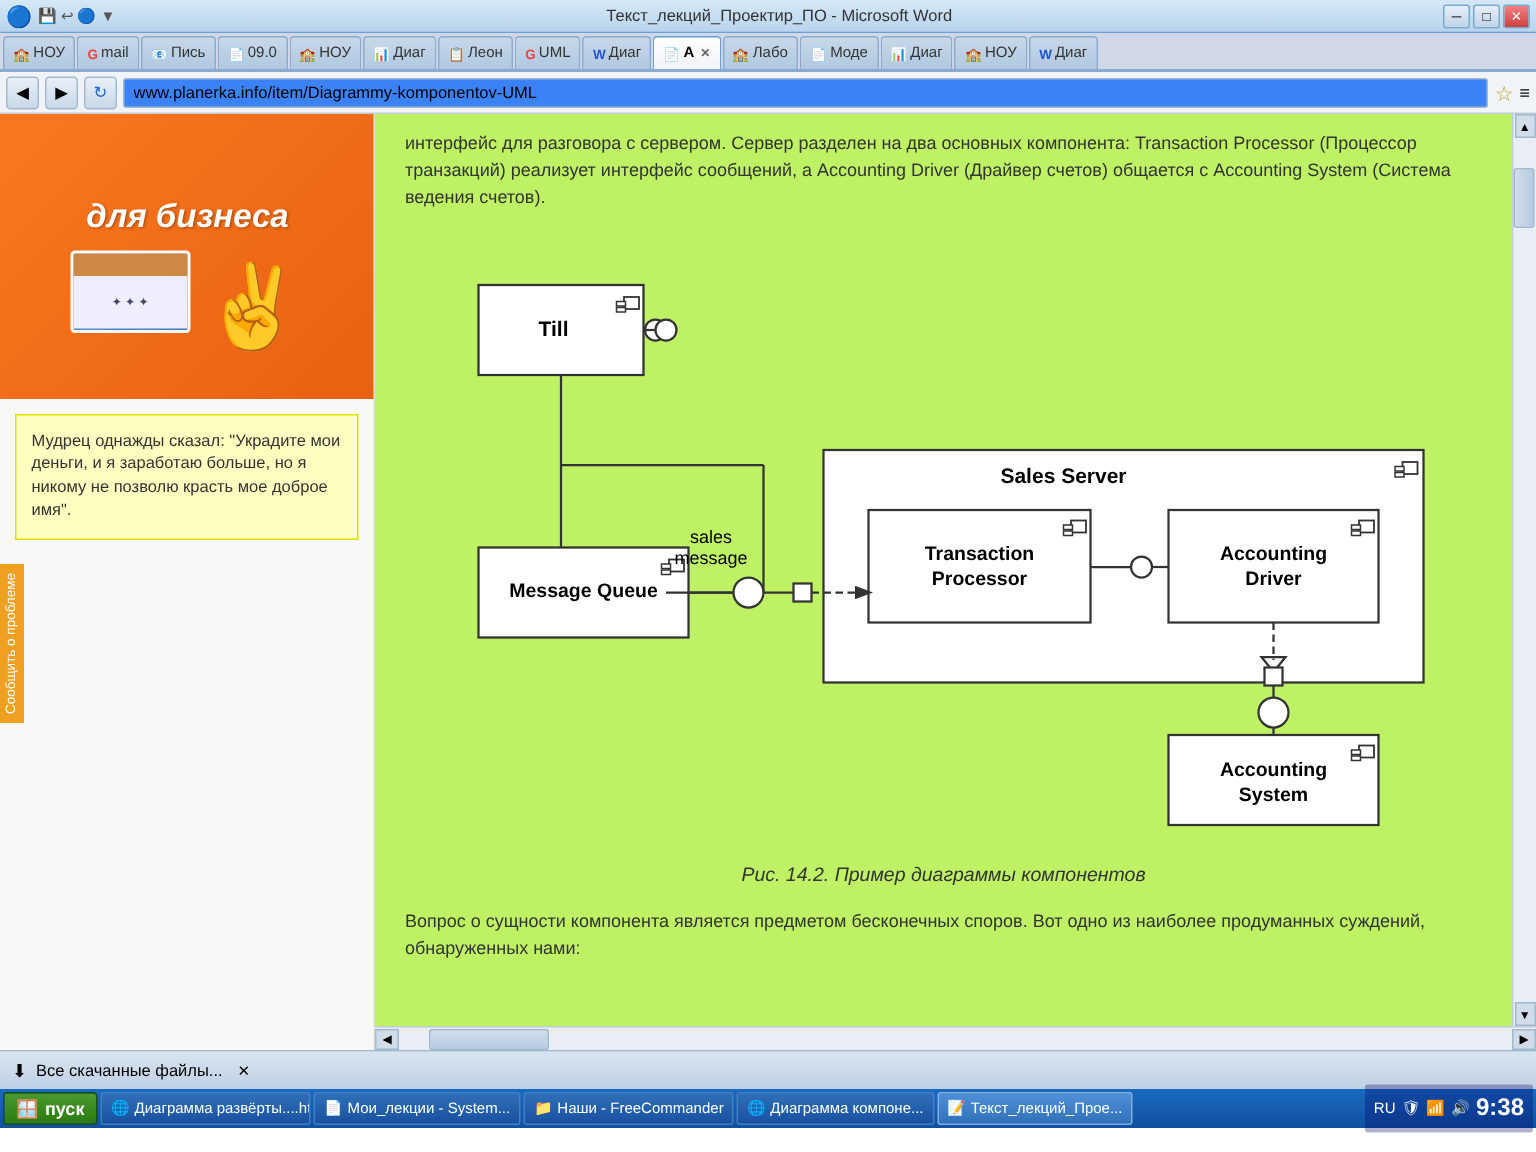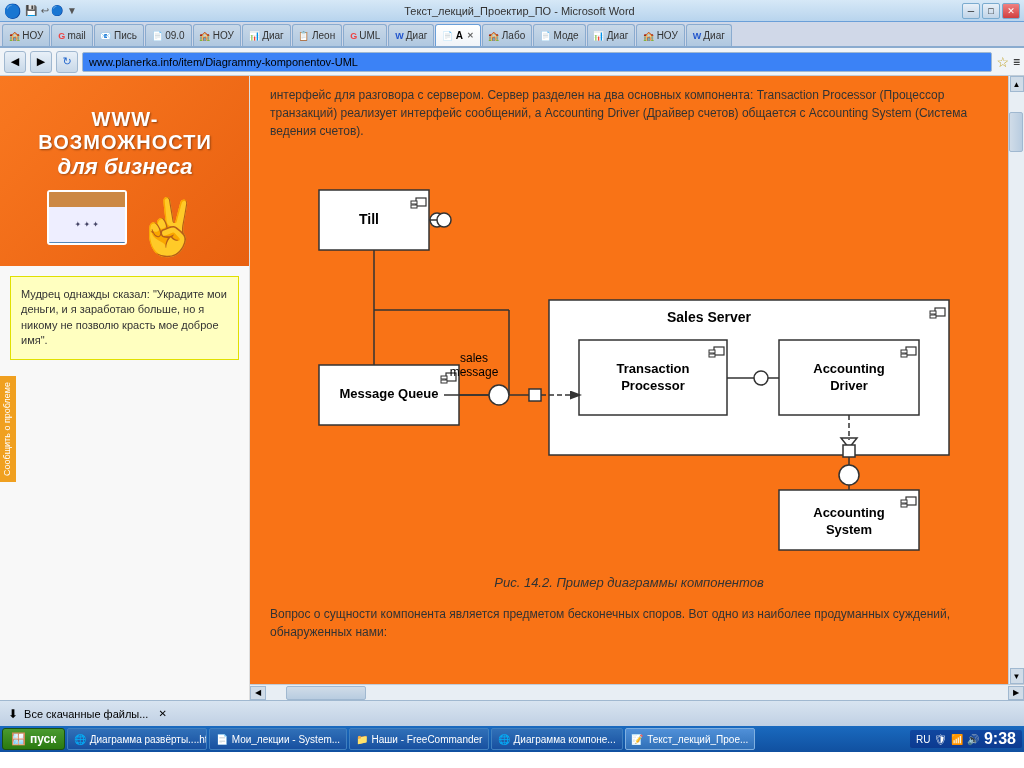--- a/index.html
+++ b/index.html
@@ -111,21 +111,21 @@
       border: 1px solid #e0e000;
       padding: 10px;
       font-size: 11px;
       color: #333;
       line-height: 1.4;
     }
 
     
     .content-area {
       flex: 1;
-      background: #f97316;
+      background: #bef264;
       overflow-y: auto;
       overflow-x: hidden;
       padding: 10px 20px;
       position: relative;
     }
 
     .content-text {
       font-size: 12px;
       color: #333;
       line-height: 1.5;
@@ -220,21 +220,21 @@
       background: linear-gradient(to bottom, #5090d8, #3070b8);
       border-color: #80b0e0;
     }
     .taskbar-spacer { flex: 1; }
     .system-tray {
       display: flex;
       align-items: center;
       gap: 4px;
       background: rgba(0,0,100,0.3);
       padding: 0 6px;
-      height: 18px;
+      height: 32px;
       border-radius: 2px;
     }
     .tray-icon { font-size: 10px; color: white; }
     .tray-time { font-size: 16px; color: white; font-weight: bold; }
 
     
     .h-scroll {
       height: 16px;
       background: #e8eef4;
       border-top: 1px solid #c0ccd8;
@@ -292,21 +292,20 @@
   <span class="star-btn">☆</span>
   <span class="menu-btn">≡</span>
 </div>
 
 <div style="display:flex; height:calc(768px - 22px - 26px - 28px - 16px - 26px - 26px);">
 
   <div class="left-sidebar">
 
     <div class="ad-banner">
       <div style="text-align:center; padding: 10px 10px 0 10px;">
-        <div style="font-size:20px; font-weight:bold; color:white; text-shadow:1px 1px 2px rgba(0,0,0,0.4); letter-spacing:1px;">WWW-ВОЗМОЖНОСТИ</div>
         <div style="font-size:22px; font-weight:bold; color:white; font-style:italic; text-shadow:1px 1px 2px rgba(0,0,0,0.3);">для бизнеса</div>
       </div>
       <div style="display:flex; gap:8px; margin-top:10px; align-items:flex-end;">
         <div style="width:80px; height:55px; background:linear-gradient(135deg,#6699cc,#4477aa); border:2px solid white; border-radius:3px; overflow:hidden; position:relative;">
           <div style="width:100%; height:30%; background:#cc8844;"></div>
           <div style="width:100%; height:70%; background:#eef; display:flex; align-items:center; justify-content:center; font-size:8px; color:#446;">✦ ✦ ✦</div>
         </div>
         <div style="font-size:55px; line-height:1; margin-bottom:-10px;">✌️</div>
       </div>
     </div>

